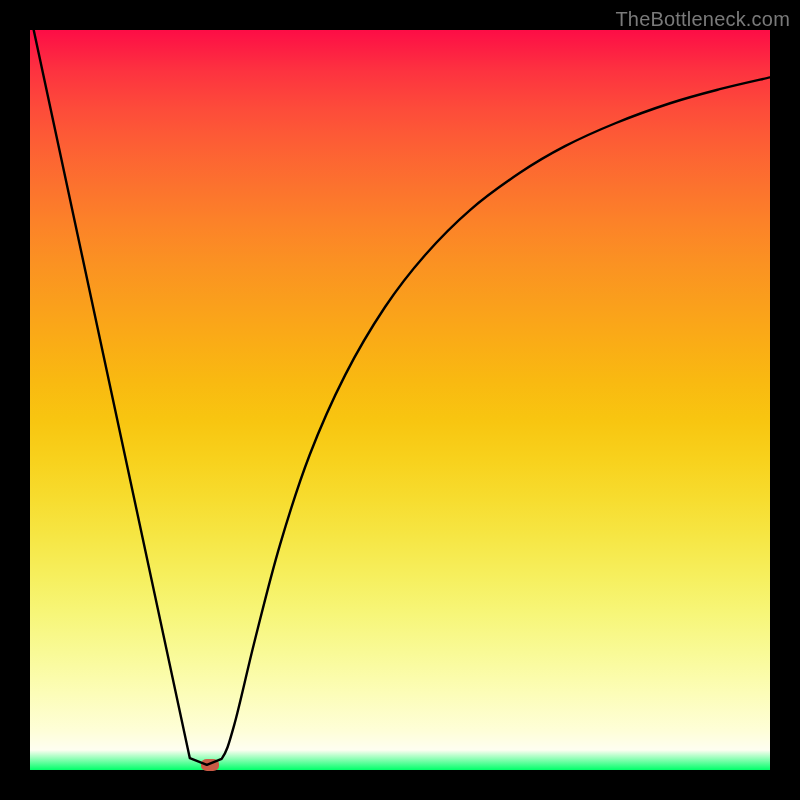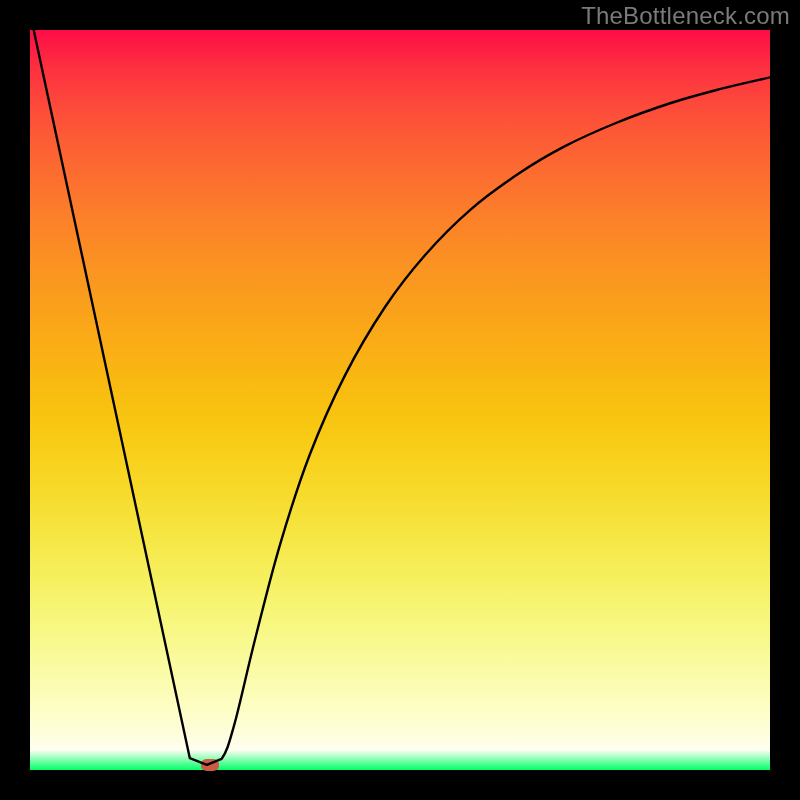--- a/index.html
+++ b/index.html
@@ -5,24 +5,24 @@
   * { margin: 0; padding: 0; box-sizing: border-box; }
   html, body { width: 800px; height: 800px; overflow: hidden; background: #000; }
   .frame {
     position: relative;
     width: 800px;
     height: 800px;
     background: #000;
   }
   .watermark {
     position: absolute;
-    top: 2px;
+    top: 8px;
     right: 10px;
     font-family: Arial, Helvetica, sans-serif;
-    font-size: 24px;
+    font-size: 20px;
     color: #7a7a7a;
     letter-spacing: 0.2px;
     z-index: 20;
   }
   .plot {
     position: absolute;
     left: 30px;
     top: 30px;
     width: 740px;
     height: 740px;

